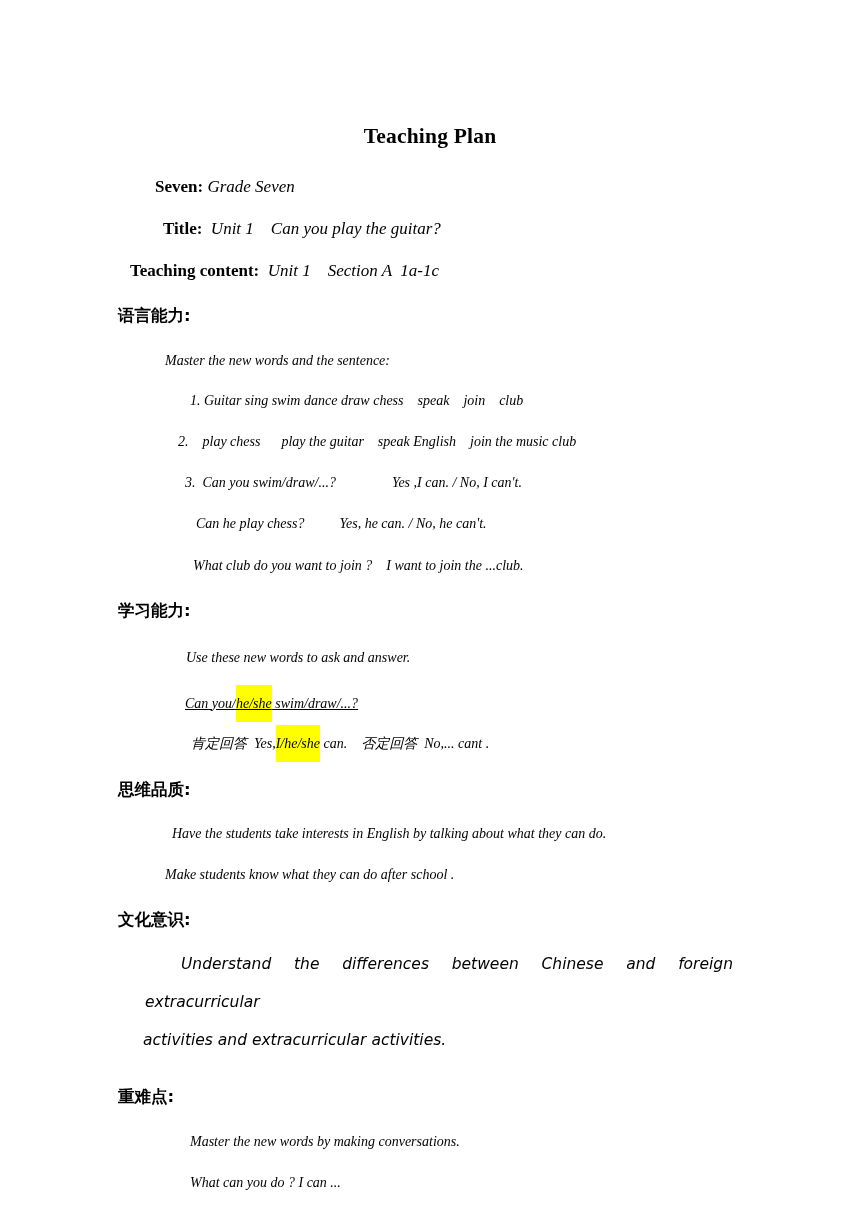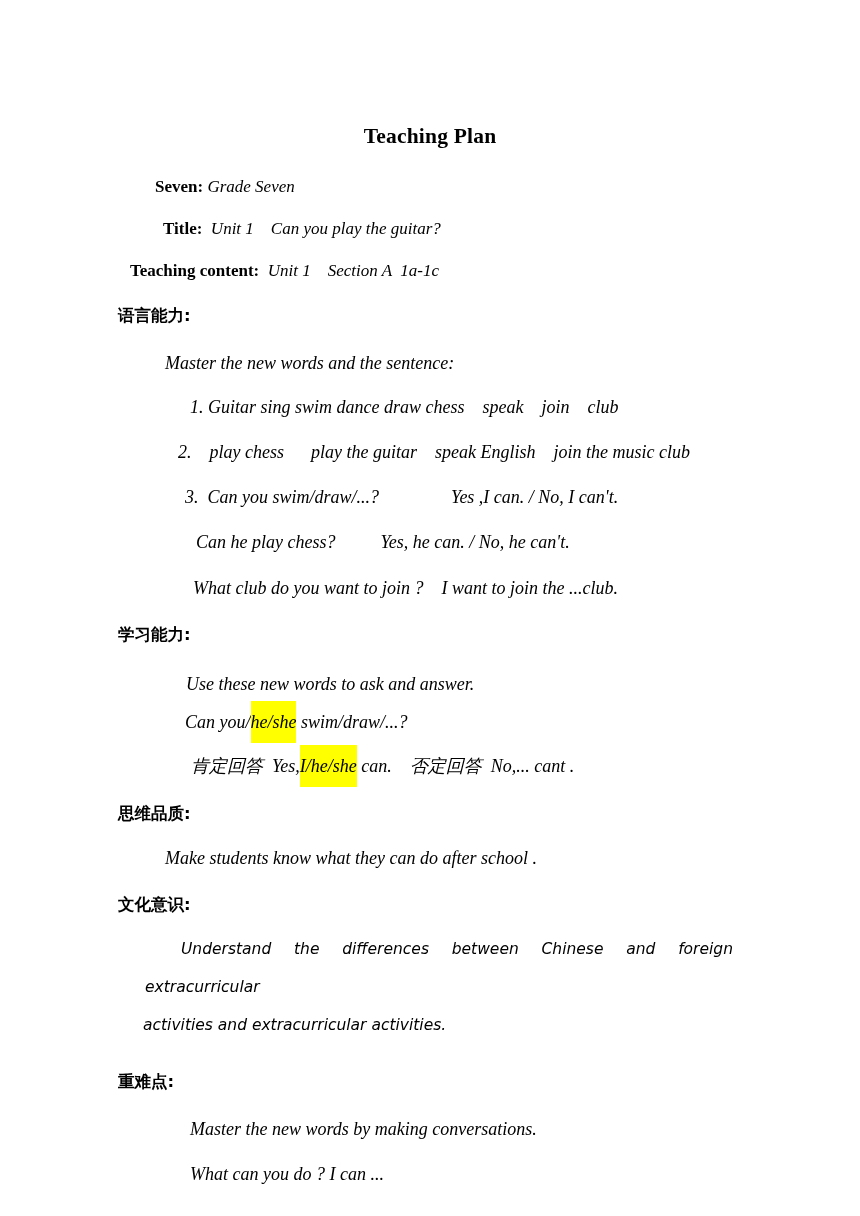--- a/index.html
+++ b/index.html
@@ -65,35 +65,35 @@
   .h-lang    { margin-top: 29px; }
   .h-learn   { margin-top: 30px; }
   .h-think   { margin-top: 31px; }
   .h-culture { margin-top: 30px; }
   .h-key     { margin-top: 30px; }
 
   
   .body-line {
     font-family: "Liberation Serif", "DejaVu Serif", serif;
     font-style: italic;
-    font-size: 18px;
+    font-size: 14px;
     line-height: 1;
     white-space: pre;
   }
 
   
   .l-master-words { margin: 30px 0 0 165px; }
   .l-item1        { margin: 26px 0 0 190px; }
   .l-item2        { margin: 27px 0 12px 178px; }
   .l-item3        { margin: 27px 0 0 185px; }
   .l-canhe        { margin: 27px 0 0 196px; }
   .l-whatclub     { margin: 28px 0 0 193px; }
 
   .l-usewords     { margin: 31px 0 0 186px; }
-  .l-canyou1      { margin: 20px 0 0 185px; }
+  .l-canyou1      { margin: 32px 0 0 185px; text-decoration: underline; }
   .l-affirm       { margin: 26px 0 0 191px; }
 
   .l-have         { margin: 29px 0 0 172px; }
   .l-make         { margin: 27px 0 0 165px; }
 
   .l-masterconv   { margin: 30px 0 0 190px; }
   .l-whatcan      { margin: 27px 0 0 190px; }
 
   
   .culture-para {
@@ -148,20 +148,21 @@
   <div class="cn-heading h-learn">学习能力:</div>
 
   <div class="body-line l-usewords">Use these new words to ask and answer.</div>
 
   <div class="body-line l-canyou1"><span>Can you/</span><span class="hl">he/she</span><span> swim/draw/...?</span></div>
 
   <div class="body-line l-affirm"><span>肯定回答</span><span>  Yes,</span><span class="hl">I/he/she</span><span> can.    </span><span>否定回答</span><span>  No,... cant .</span></div>
 
   <div class="cn-heading h-think">思维品质:</div>
 
+  <div class="body-line l-have">Have the students take interests in English by talking about what they can do.</div>
   <div class="body-line l-make">Make students know what they can do after school .</div>
 
   <div class="cn-heading h-culture">文化意识:</div>
 
   <div class="culture-para"><span>Understand the differences between Chinese and foreign extracurricular</span><span class="last-line">activities and extracurricular activities.</span></div>
 
   <div class="cn-heading h-key">重难点:</div>
 
   <div class="body-line l-masterconv">Master the new words by making conversations.</div>
   <div class="body-line l-whatcan">What can you do ? I can ...</div>

